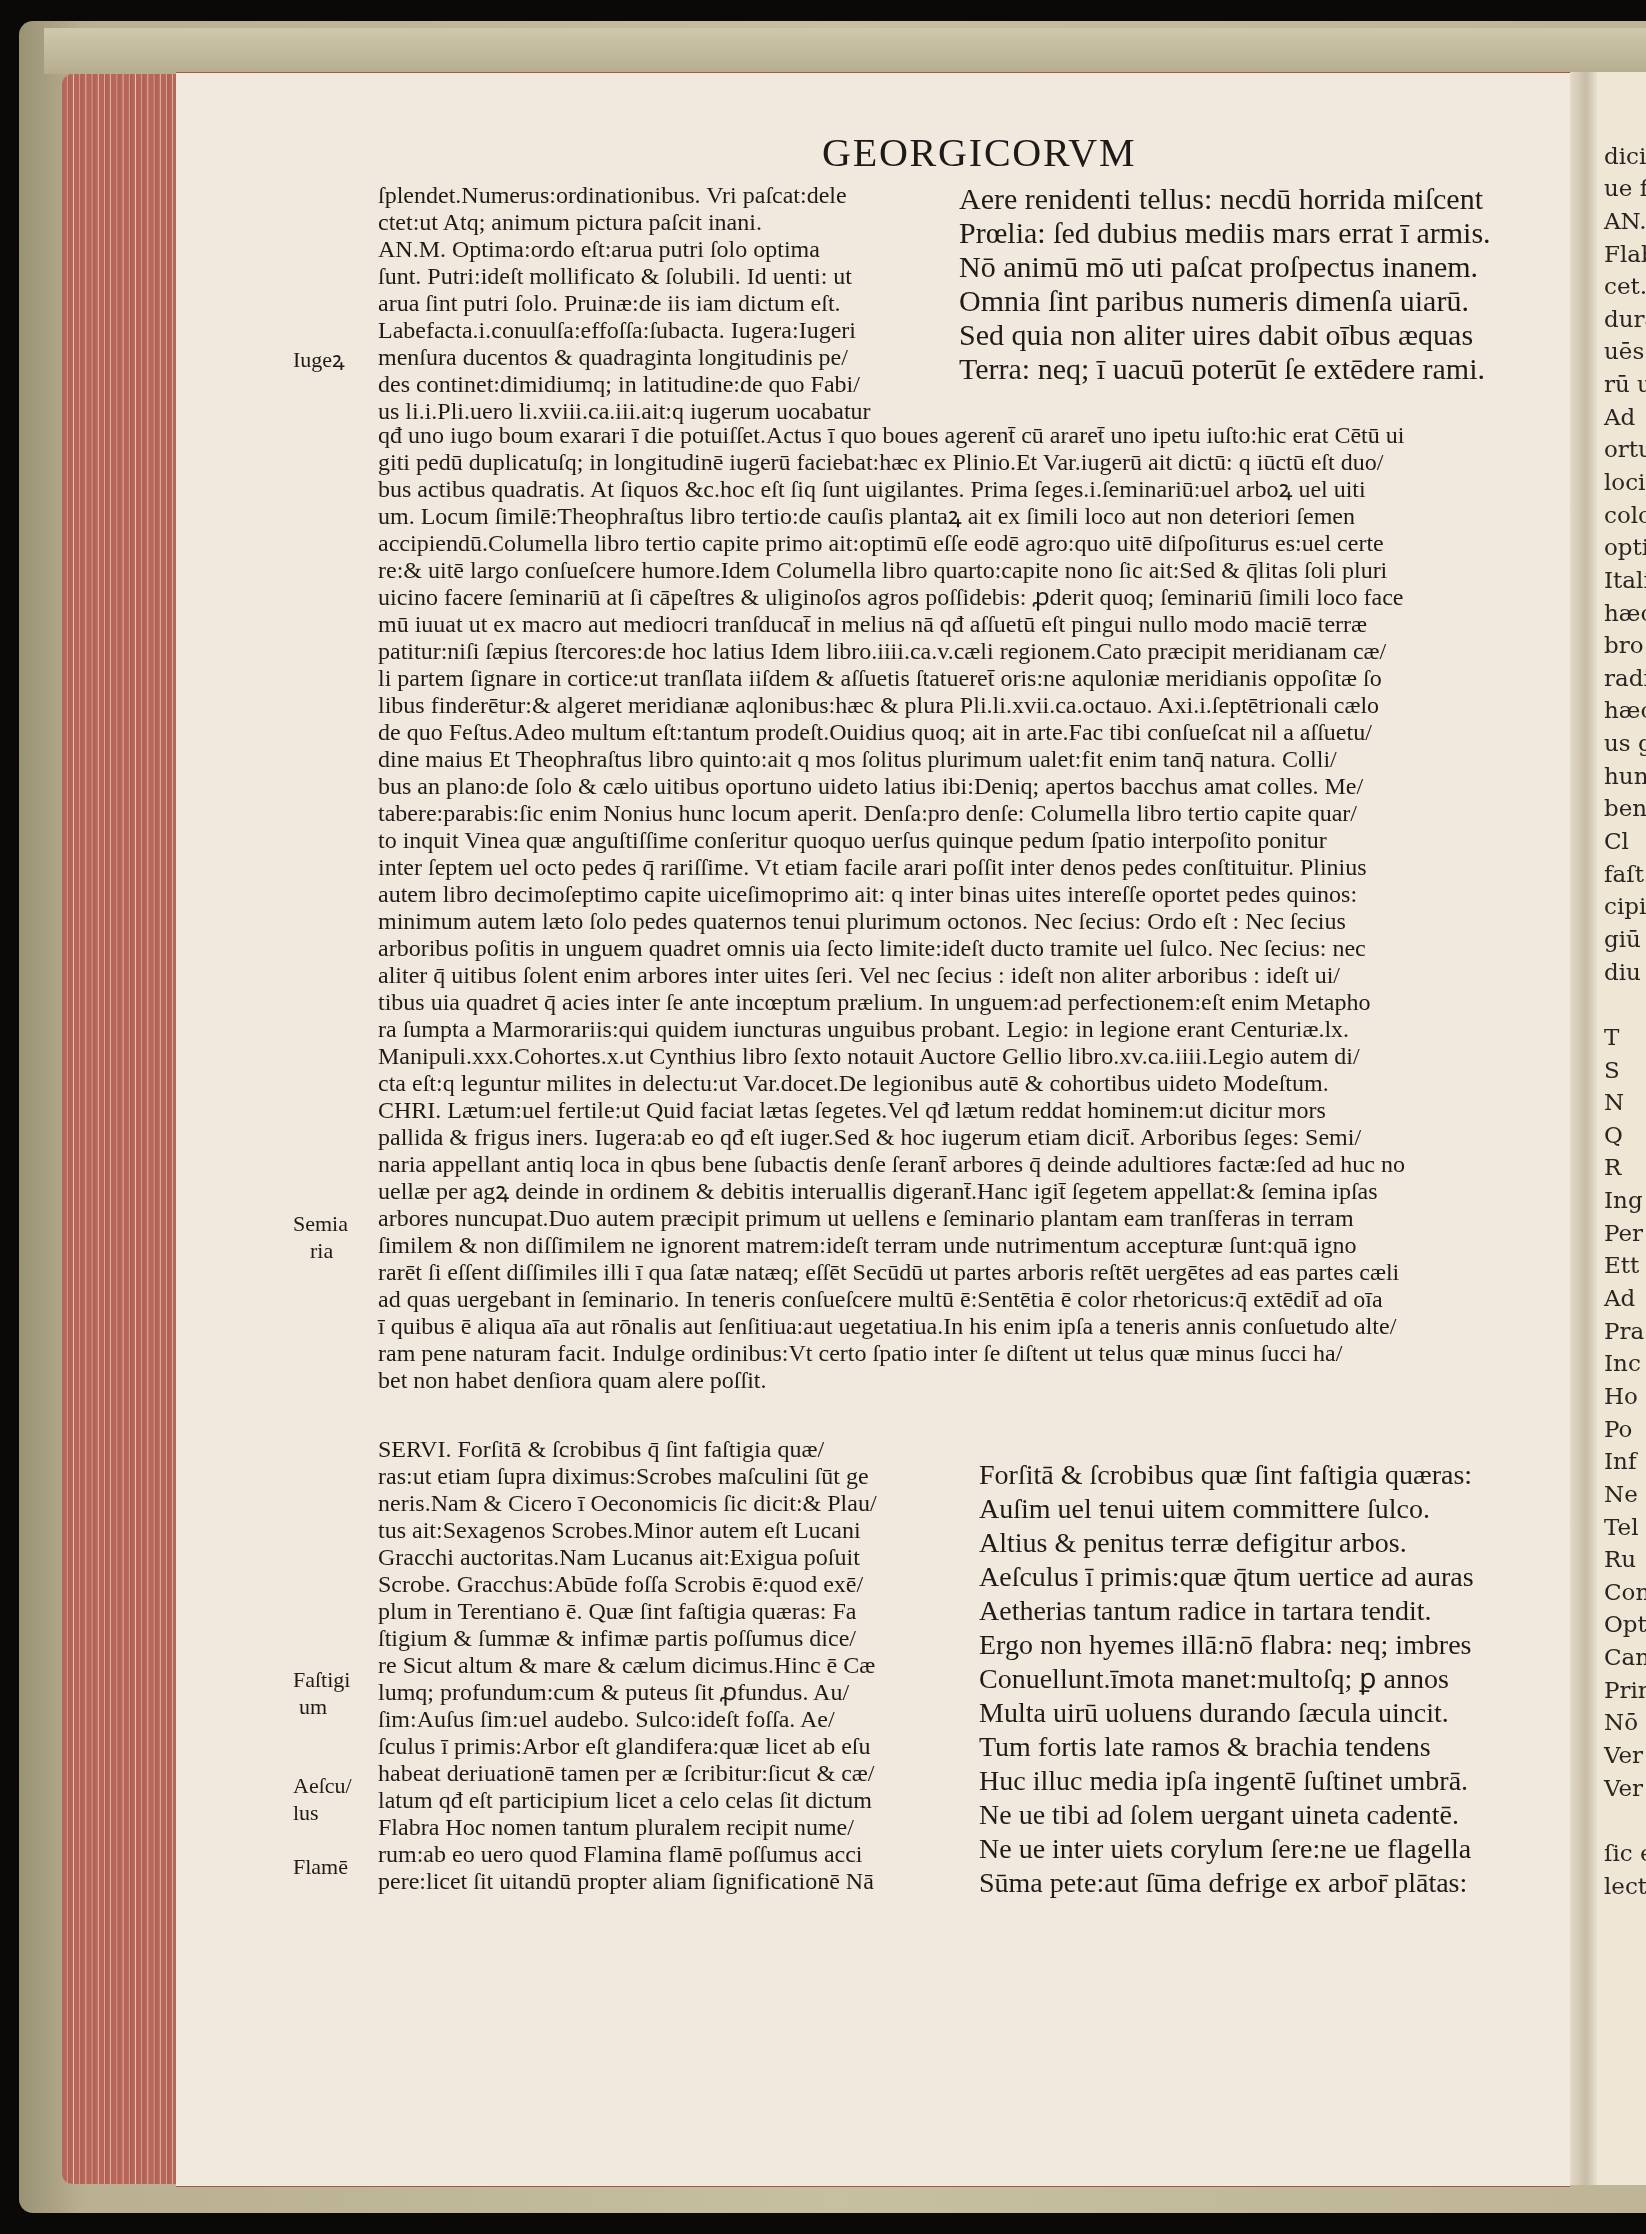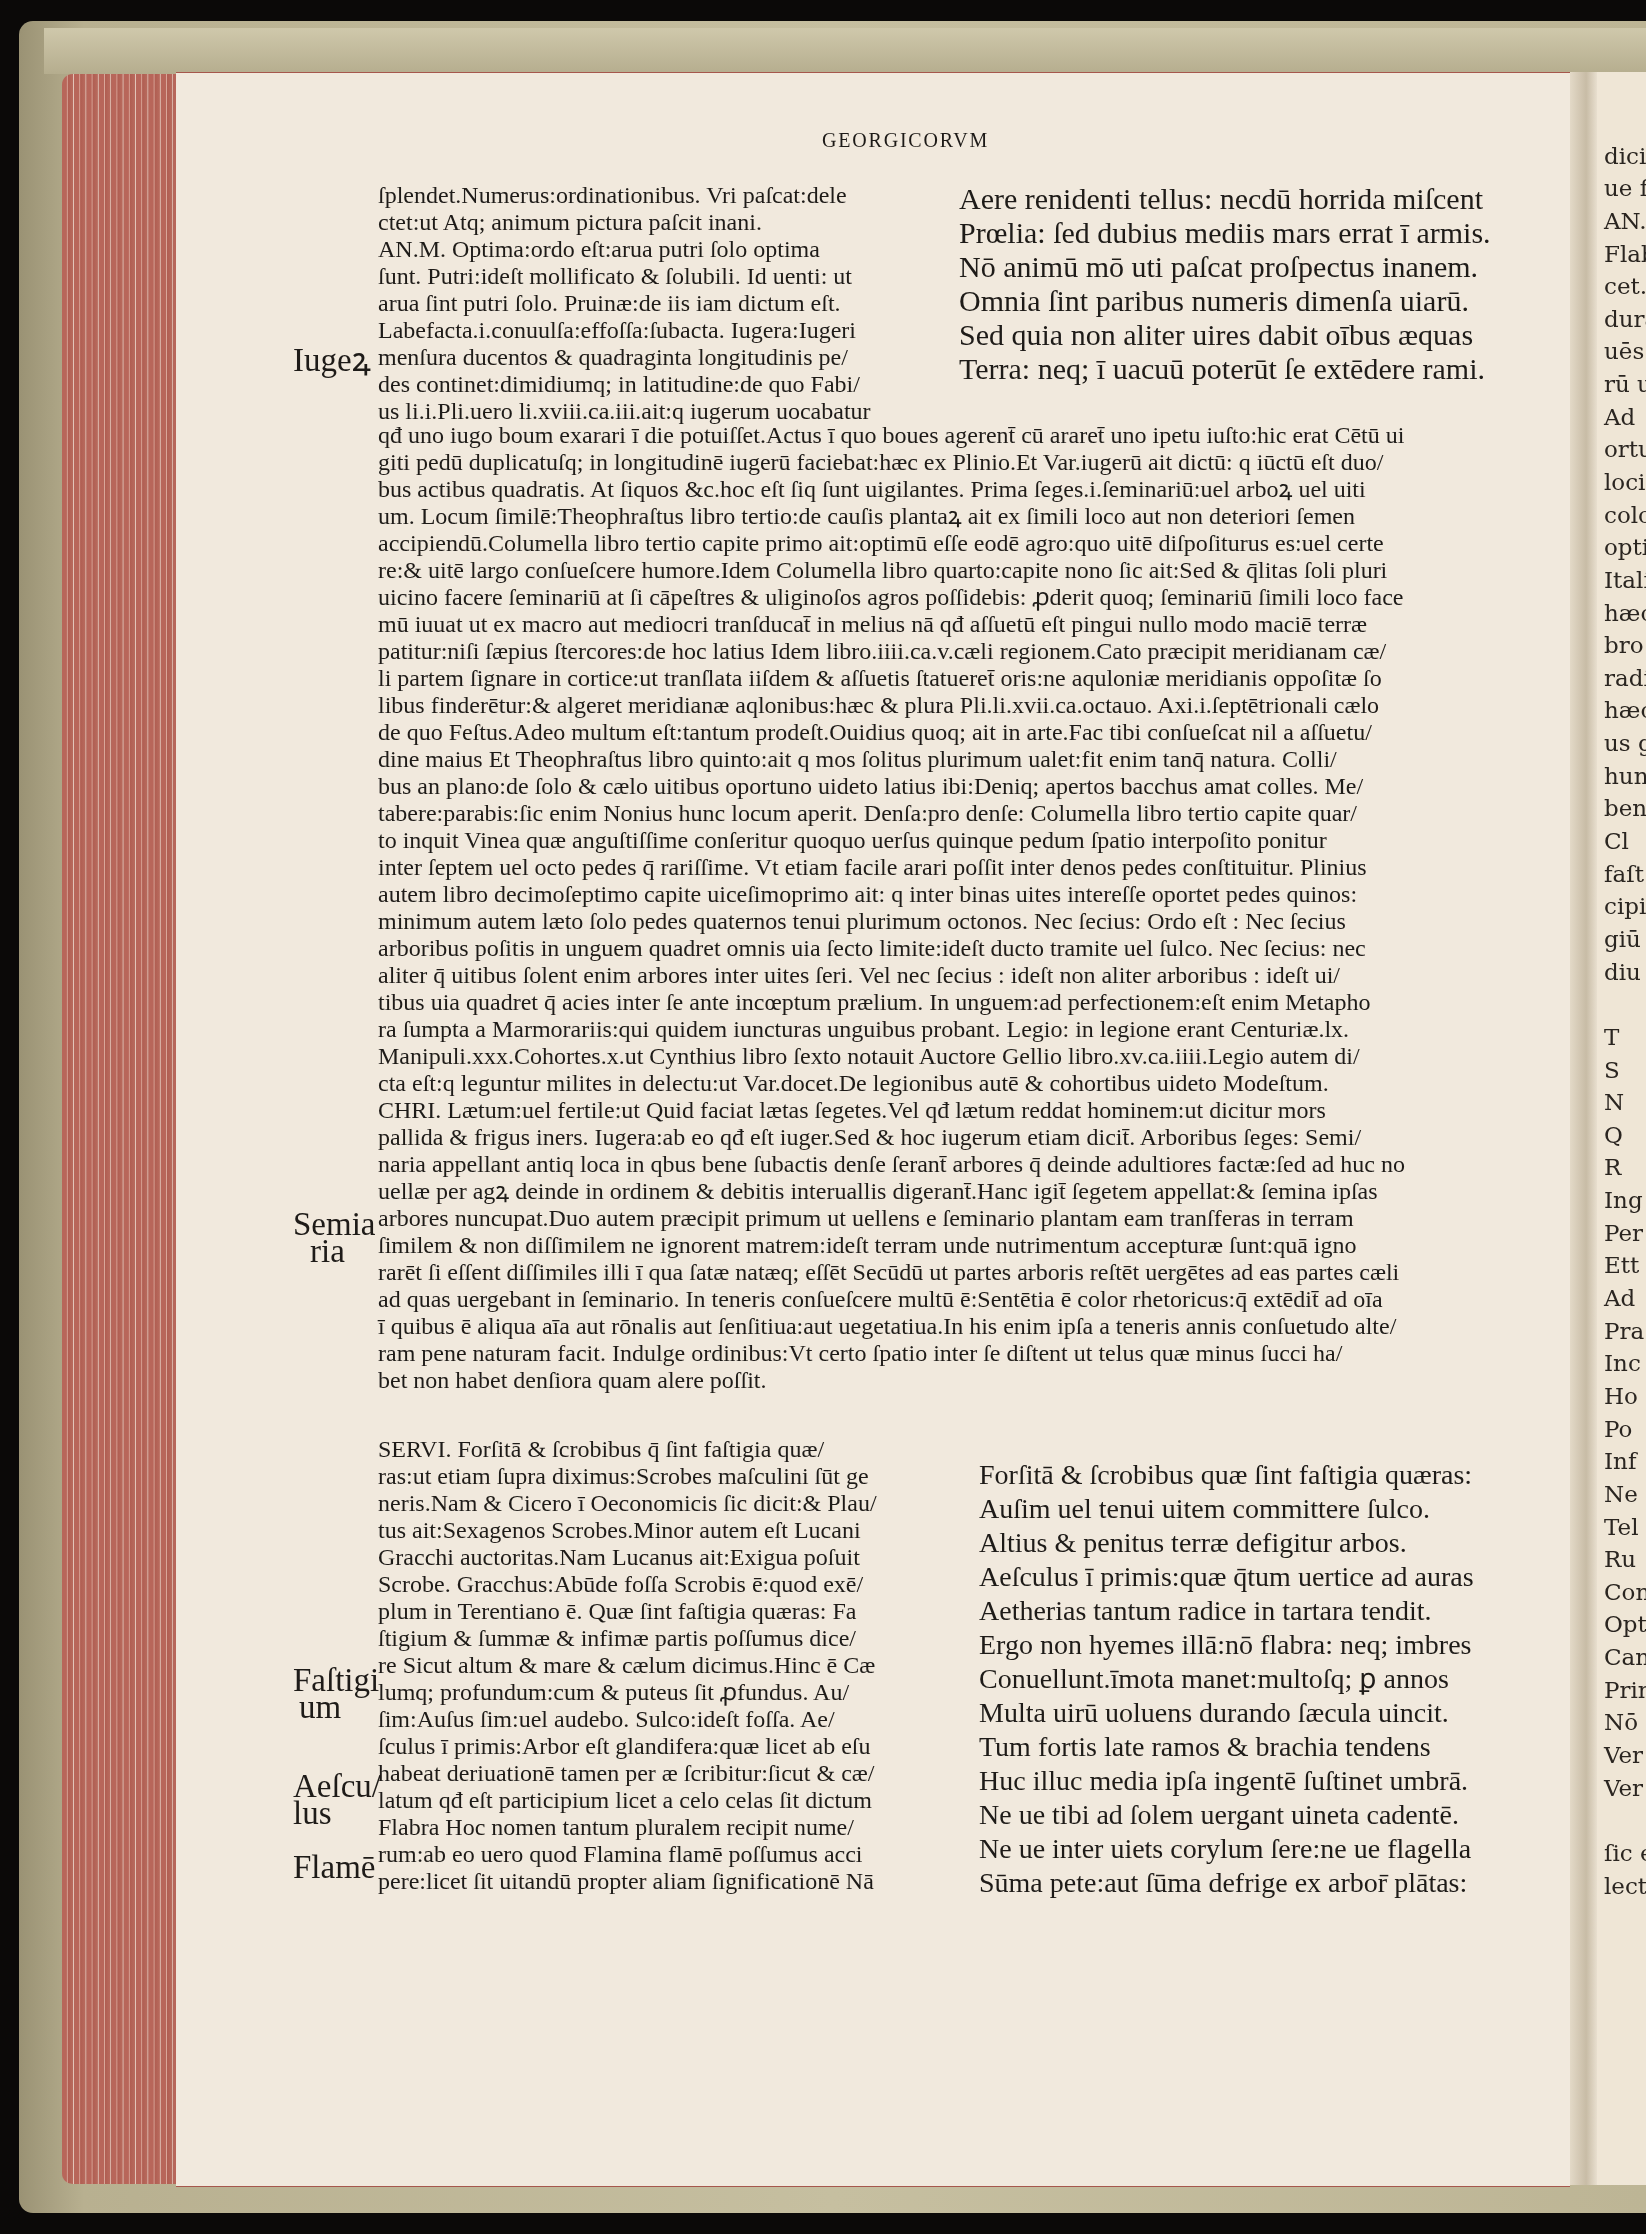--- a/index.html
+++ b/index.html
@@ -4,26 +4,26 @@
 <style>
   html,body{margin:0;padding:0;}
   body{width:1646px;height:2235px;background:#0b0908;position:relative;overflow:hidden;font-family:"DejaVu Serif",serif;}
   .binding{position:absolute;left:19.4px;top:21px;width:1627px;height:2192px;background:linear-gradient(90deg,#9a9274 0%,#b8b090 4%,#c6bfa0 50%,#bdb595 100%);border-radius:14px 0 0 14px;}
   .binding-top{position:absolute;left:44px;top:28px;width:1602px;height:46px;background:linear-gradient(180deg,#cfc8ab,#b5ad8e);}
   .edges{position:absolute;left:62px;top:74px;width:124px;height:2110px;background:repeating-linear-gradient(90deg,#b8665a 0px,#b8665a 4.4px,#d9a699 5.3px,#b05e52 6.2px,#b86a5d 10.6px,#e2c4b8 11.5px,#ad5c50 12.4px);border-radius:10.6px 0 0 10.6px;}
   .page{position:absolute;left:176px;top:72px;width:1394px;height:2113px;background:#f1e9dd;border-top:1.8px solid #a6574c;border-bottom:1.8px solid #a6574c;}
   .gutter{position:absolute;left:1570px;top:72px;width:26.5px;height:2113px;background:linear-gradient(90deg,#e3d9c7,#c8bca6 60%,#e8dfcf);}
   .facing{position:absolute;left:1597px;top:72px;width:49px;height:2113px;background:#efe6d6;overflow:hidden;}
   .facing .l{position:absolute;left:7px;font-size:23px;color:#2a2520;white-space:nowrap;}
-  .runhead{position:absolute;left:822px;top:129px;font-size:20px;letter-spacing:1.8px;color:#1d1a17;font-family:"Liberation Serif",serif;}
+  .runhead{position:absolute;left:822px;top:129px;font-size:40px;letter-spacing:1.8px;color:#1d1a17;font-family:"Liberation Serif",serif;}
   .col{position:absolute;color:#1e1b18;font-family:"Liberation Serif",serif;white-space:nowrap;}
   .comm .ln{font-size:24px;line-height:27px;height:27px;}
   .verse .ln{font-size:30px;line-height:34px;height:34px;}
   .verse2 .ln{font-size:28px;line-height:34px;height:34px;}
-  .marg{position:absolute;left:293px;font-size:33px;color:#1e1b18;font-family:"Liberation Serif",serif;line-height:26.5px;}
+  .marg{position:absolute;left:293px;font-size:22px;color:#1e1b18;font-family:"Liberation Serif",serif;line-height:26.5px;}
 </style>
 </head>
 <body>
 
 <div class="binding"></div>
 <div class="binding-top"></div>
 <div class="edges"></div>
 
 <div class="page"></div>
 <div class="gutter"></div>

